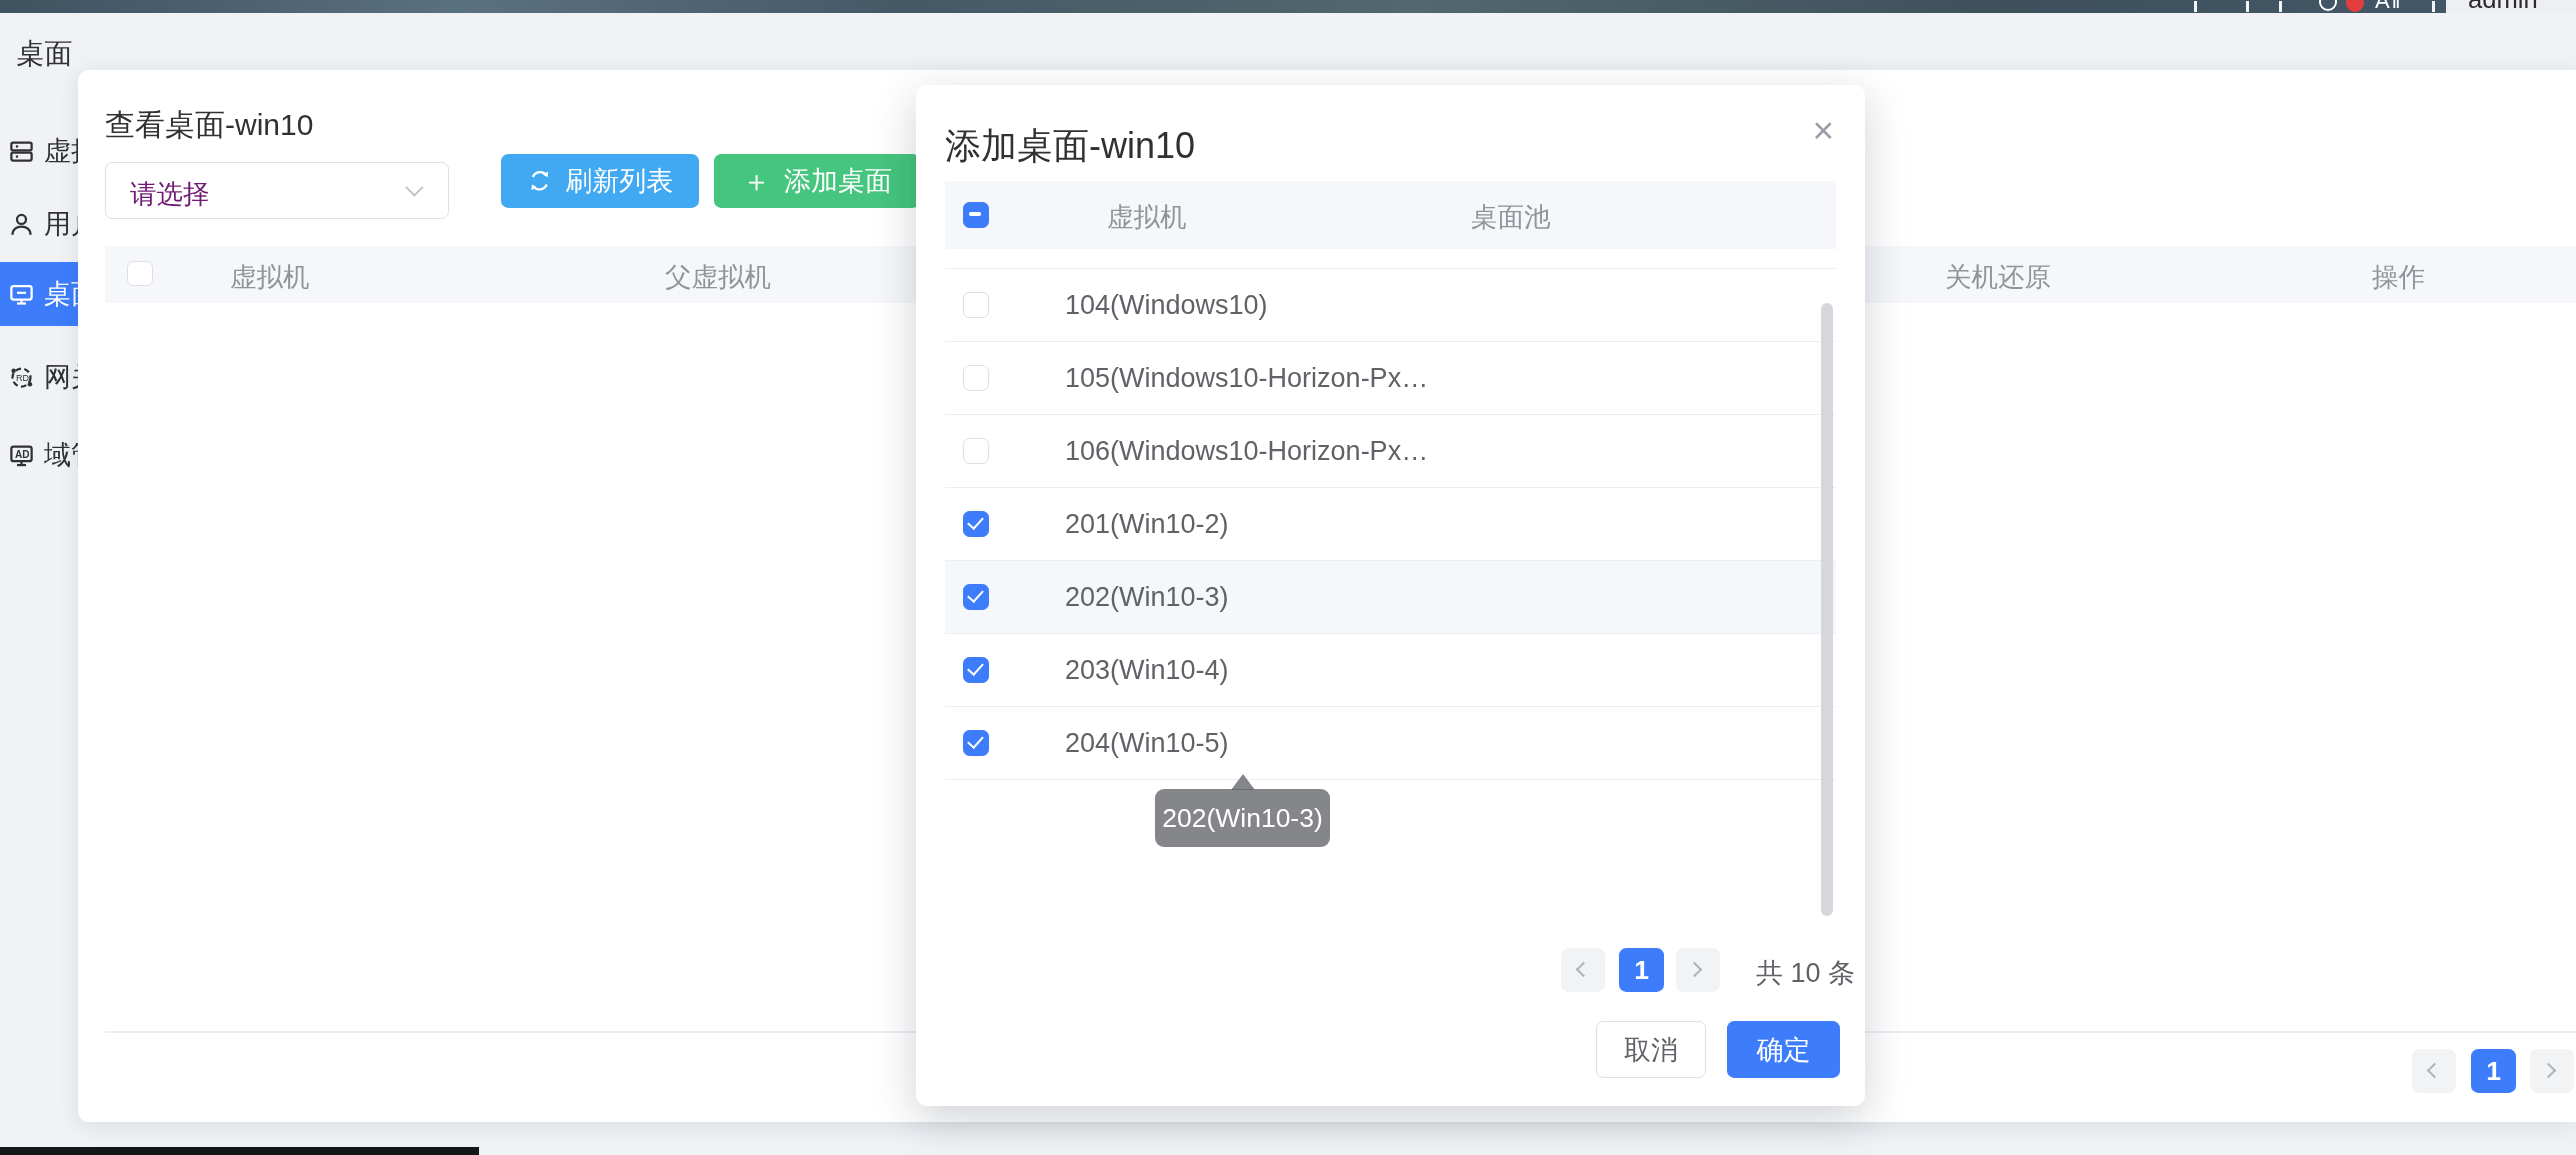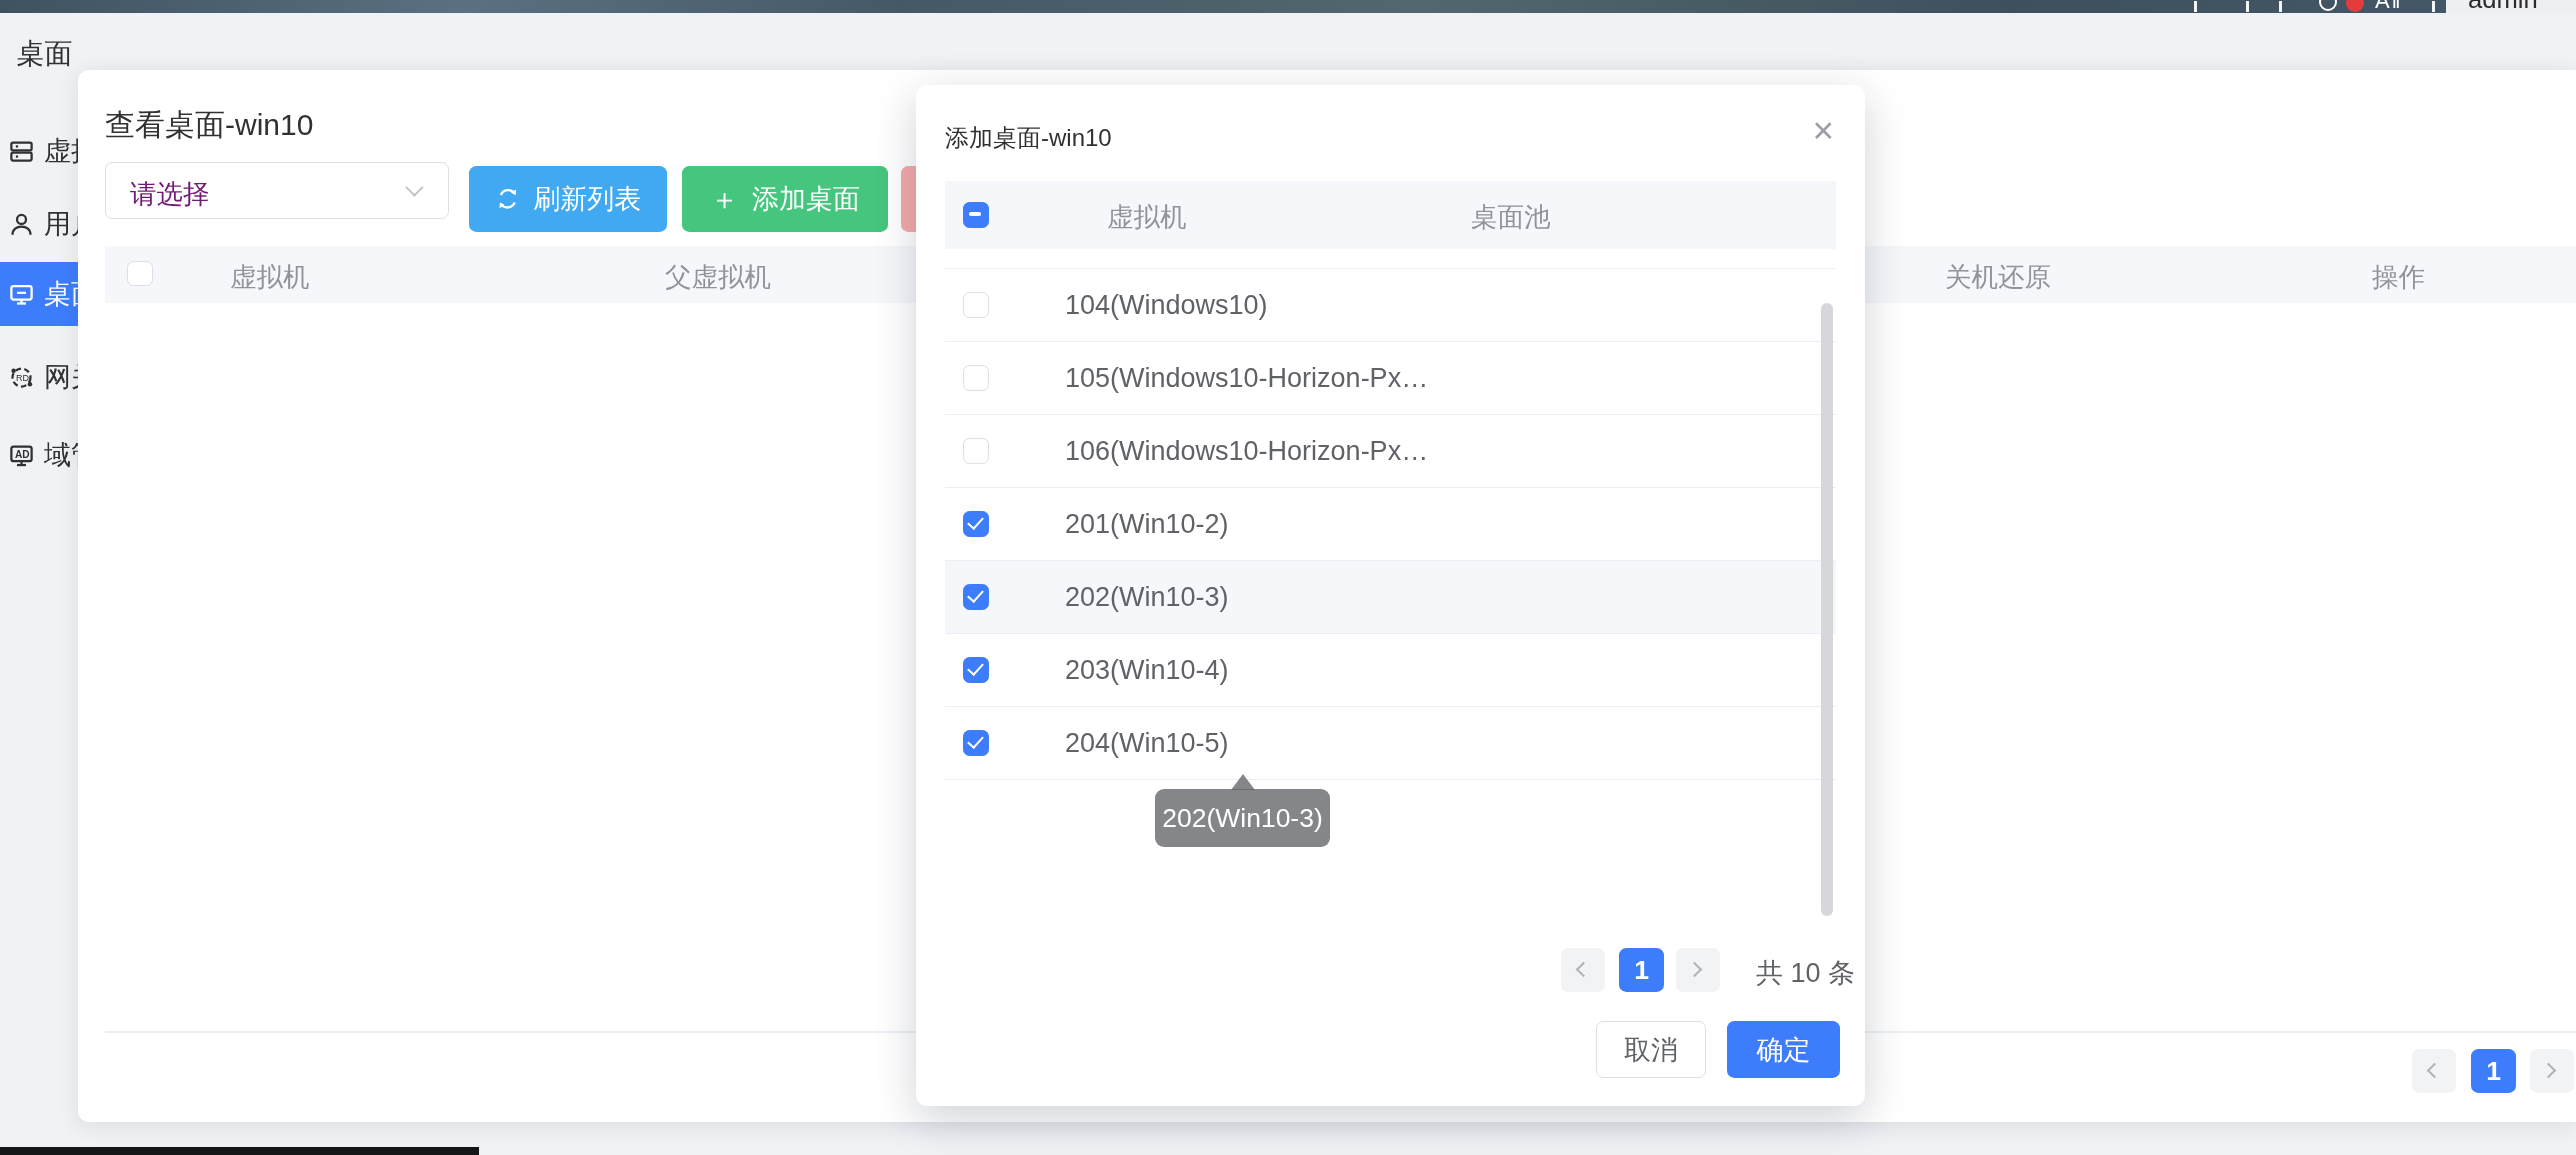--- a/index.html
+++ b/index.html
@@ -29,22 +29,22 @@
   .s-icon svg { width:27px; height:27px; display:block; }
   
   .panel { position:absolute; left:78px; top:70px; width:2498px; height:1052px; background:#ffffff;
     border-radius:11px 0 0 11px; box-shadow:0 3.7px 22px rgba(30,40,60,.10); z-index:2; }
   .page-title { position:absolute; left:27px; top:35px; font-size:30px; color:#303133; }
   .select { position:absolute; left:27px; top:92px; width:344px; height:57px; background:#fff;
     border:1.8px solid #dcdfe6; border-radius:7.3px; }
   .select .ph { position:absolute; left:24px; top:12.8px; font-size:26.5px; color:#701a75; }
   .select .arr { position:absolute; right:27px; top:18px; width:12.8px; height:12.8px;
     border-right:2.7px solid #c0c4cc; border-bottom:2.7px solid #c0c4cc; transform:rotate(45deg); }
-  .btn { position:absolute; top:96px; height:66px; border-radius:7.3px; display:flex; align-items:center;
-    justify-content:center; gap:12.8px; color:#fff; font-size:27px; border:none; cursor:pointer; }
+  .btn { position:absolute; top:84px; height:54px; border-radius:7.3px; display:flex; align-items:center;
+    justify-content:center; gap:12.8px; color:#fff; font-size:27px; border:none; cursor:pointer;margin-left:32px; }
   .btn-refresh { left:391px; width:198px; background:#41a9f1; }
   .btn-add { left:604px; width:206px; background:#45c57d; }
   .btn-hidden { left:823px; width:102px; background:#f3abab; }
   .btn svg { width:25.6px; height:25.6px; }
   .plus-glyph { font-size:29px; font-weight:400; line-height:1; }
   .bg-thead { position:absolute; left:27px; top:176px; width:2471px; height:57px; background:#f5f7fa; }
   .bg-thead .th { position:absolute; top:12.8px; font-size:26.5px; color:#909399; }
   .checkbox { position:absolute; width:25.6px; height:25.6px; border:1.8px solid #dcdfe6; border-radius:6.4px; background:#fff; }
   .checkbox.checked, .checkbox.indet { background:#3d7dfb; border-color:#3d7dfb; }
   .checkbox.checked::after { content:""; position:absolute; left:7.3px; top:1.8px; width:7.3px; height:12.8px;
@@ -54,21 +54,21 @@
   .pg-btn { position:absolute; width:44px; height:44px; border-radius:7.3px; background:#f2f3f5; }
   .pg-btn .chev { position:absolute; left:15.5px; top:15.5px; width:11px; height:11px;
     border-right:2.7px solid #aeb2ba; border-bottom:2.7px solid #aeb2ba; }
   .chev.left  { transform:rotate(135deg); left:17.3px; }
   .chev.right { transform:rotate(-45deg); left:12.8px; }
   .pg-cur { position:absolute; width:45px; height:44px; border-radius:7.3px; background:#3d7dfb; color:#fff;
     font-size:26.5px; font-weight:bold; display:flex; align-items:center; justify-content:center; }
   
   .modal { position:absolute; left:916px; top:85px; width:949px; height:1021px; background:#fff;
     border-radius:11px; box-shadow:0 12.8px 44px rgba(20,30,50,.20); z-index:10; }
-  .modal-title { position:absolute; left:29px; top:37px; font-size:24px; color:#303133; }
+  .modal-title { position:absolute; left:29px; top:37px; font-size:36px; color:#303133; }
   .modal-close { position:absolute; right:31px; top:27px; font-size:37px; color:#9a9ea6; line-height:1; cursor:pointer; font-weight:300; }
   .m-thead { position:absolute; left:29px; top:96px; width:891px; height:68px; background:#f5f7fa; }
   .m-thead .th { position:absolute; top:18px; font-size:26.5px; color:#909399; }
   .m-thead .checkbox { left:18px; top:21px; }
   .m-list { position:absolute; left:29px; top:183px; width:891px; border-top:1.8px solid #ebeef5; }
   .m-row { position:relative; height:73px; border-bottom:1.8px solid #ebeef5; }
   .m-row.hover { background:#f5f7fa; }
   .m-row .checkbox { left:18px; top:23px; }
   .m-row .name { position:absolute; left:120px; top:21px; font-size:27px; color:#5f6焦266; color:#5f6266; }
   .m-scroll { position:absolute; left:905px; top:218px; width:12px; height:613px; border-radius:6.4px; background:#d5d7db; }

